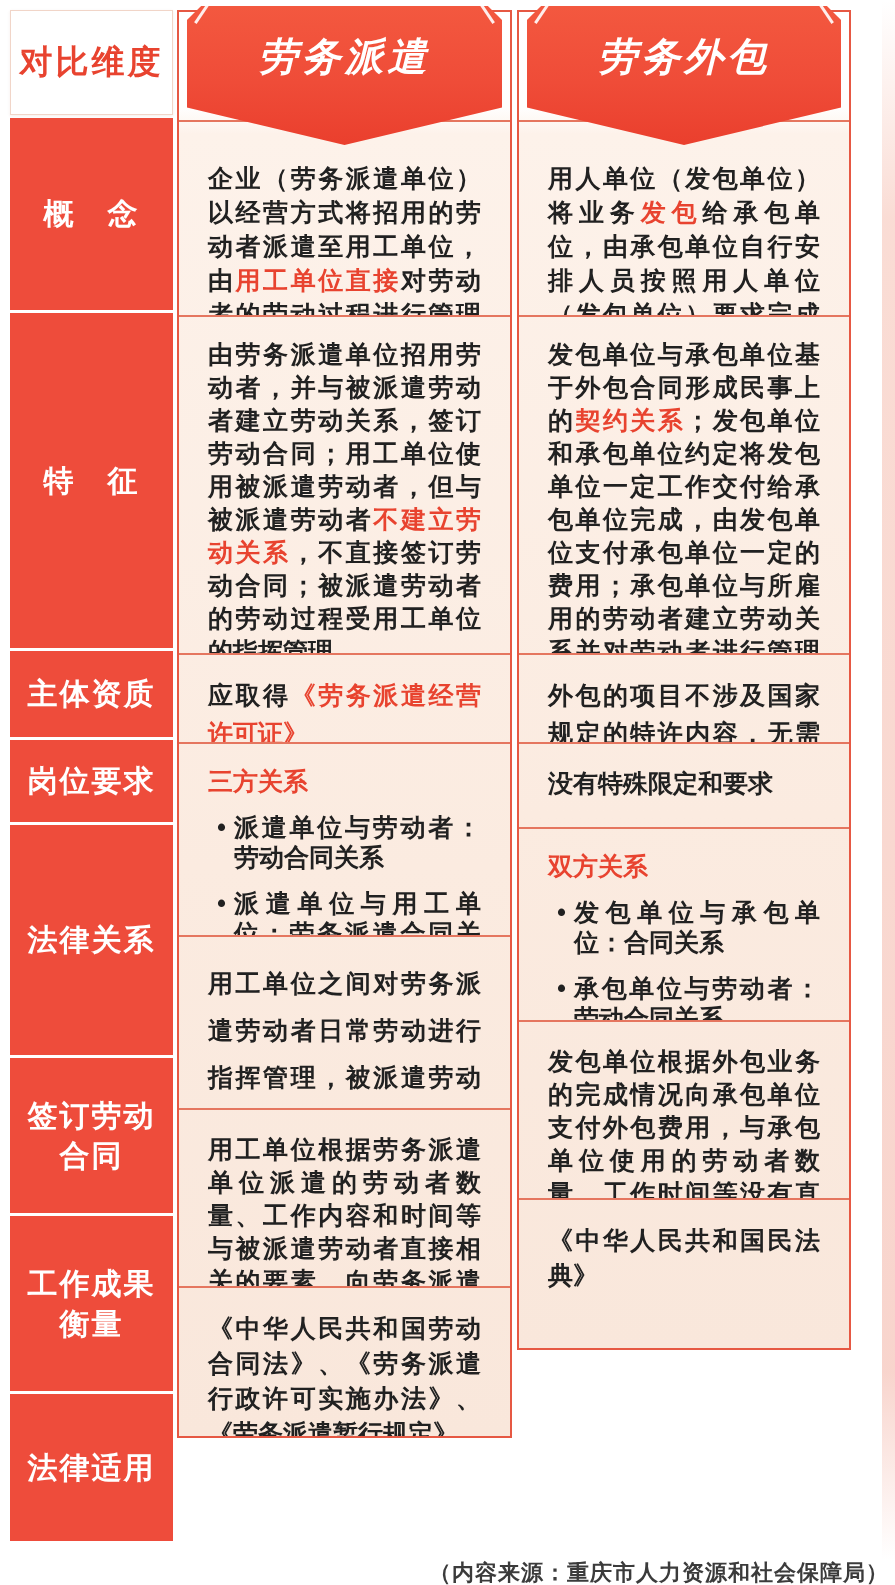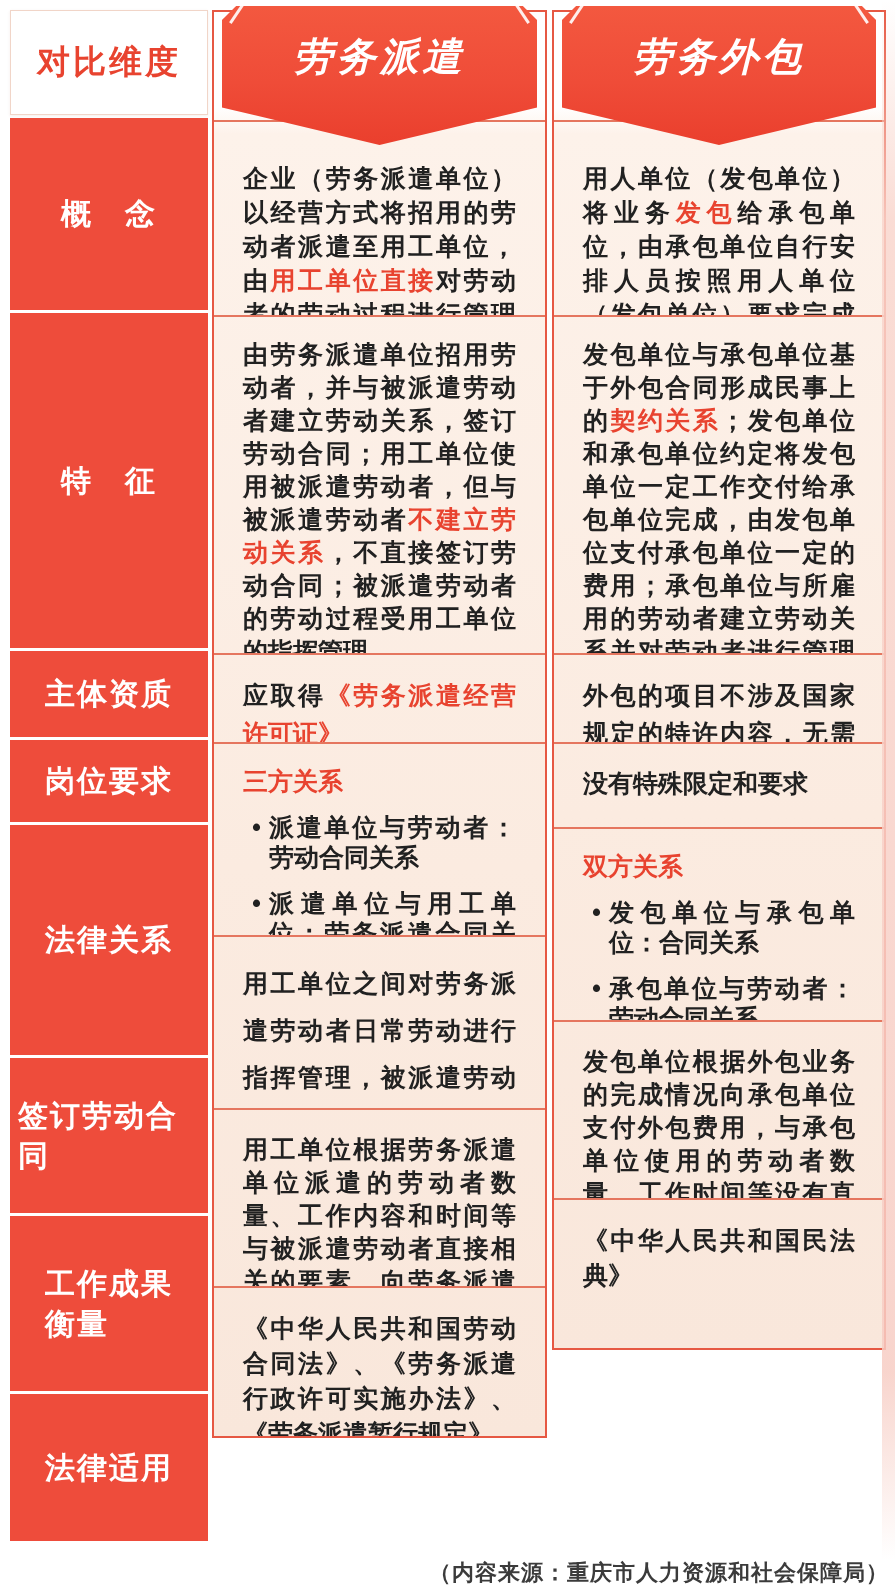--- a/index.html
+++ b/index.html
@@ -9,31 +9,31 @@
   }
   .page{position:relative;width:895px;height:1585px;}
   .edge-strip{
     position:absolute;right:0;top:0;width:13px;height:1560px;
     background:linear-gradient(180deg,rgba(249,214,205,0) 0%,rgba(249,214,205,.85) 14%,rgba(247,205,196,.85) 88%,rgba(249,214,205,0) 100%);
     pointer-events:none;
   }
   .table{position:relative;display:flex;align-items:flex-start;padding:10px 0 0 10px;}
 
   
-  .col-labels{width:198px;margin-right:4px;flex:none;}
+  .col-labels{width:163px;margin-right:4px;flex:none;}
   .corner{
     height:105px;margin-bottom:3px;background:#ffffff;
     border:1px solid #f1d5c8;box-sizing:border-box;
     box-shadow:0 1px 3px rgba(160,80,60,.10);
     display:flex;align-items:center;justify-content:center;
     color:#e8432f;font-size:33px;font-weight:bold;letter-spacing:3px;
   }
   .rowlabel{
     background:#ee4c3b;color:#ffffff;margin-bottom:3px;
-    display:flex;align-items:center;justify-content:center;
+    display:flex;align-items:center;justify-content:center;text-align:center;
     font-size:30px;font-weight:bold;letter-spacing:2px;line-height:40px;
     white-space:pre-line;box-sizing:border-box;padding:0 8px;
   }
 
   
   .col-content{
     position:relative;flex:none;box-sizing:border-box;
     border:2px solid #e65843;
     background:linear-gradient(180deg,#ffffff 0px,#fffefd 96px,#fdf2ea 122px,#fbebe0 60%,#f9e7db 100%);
   }

